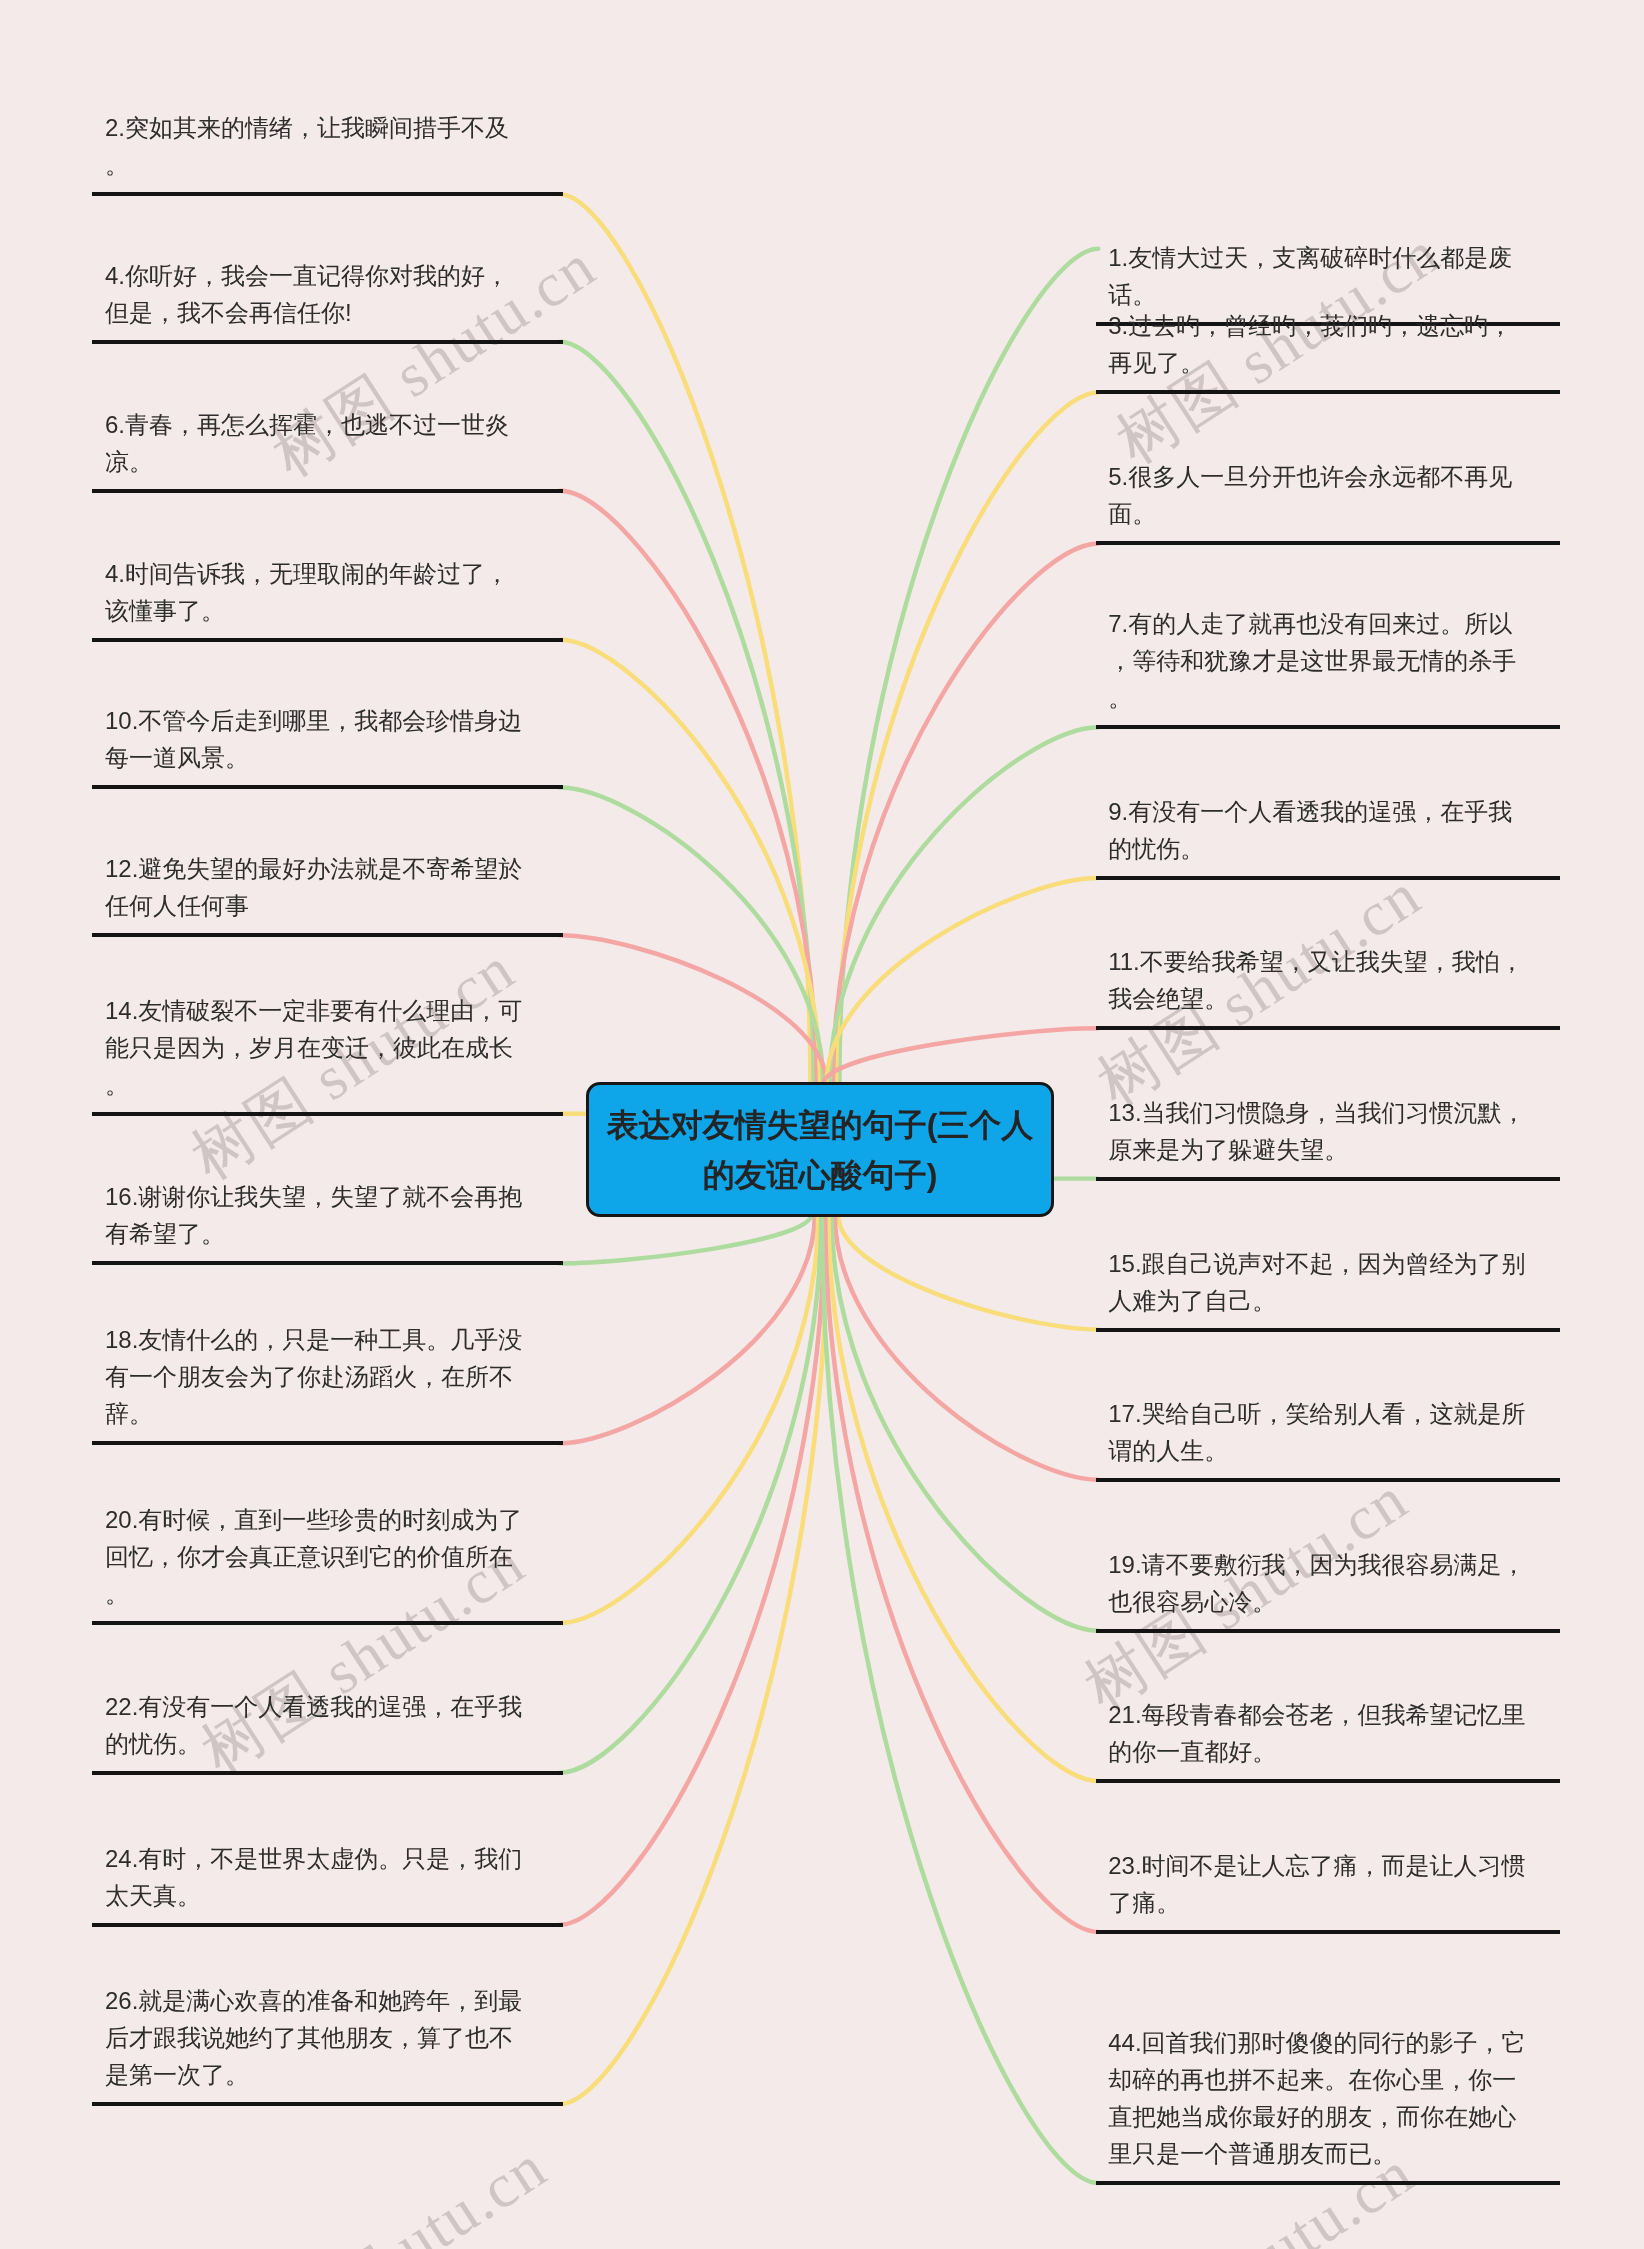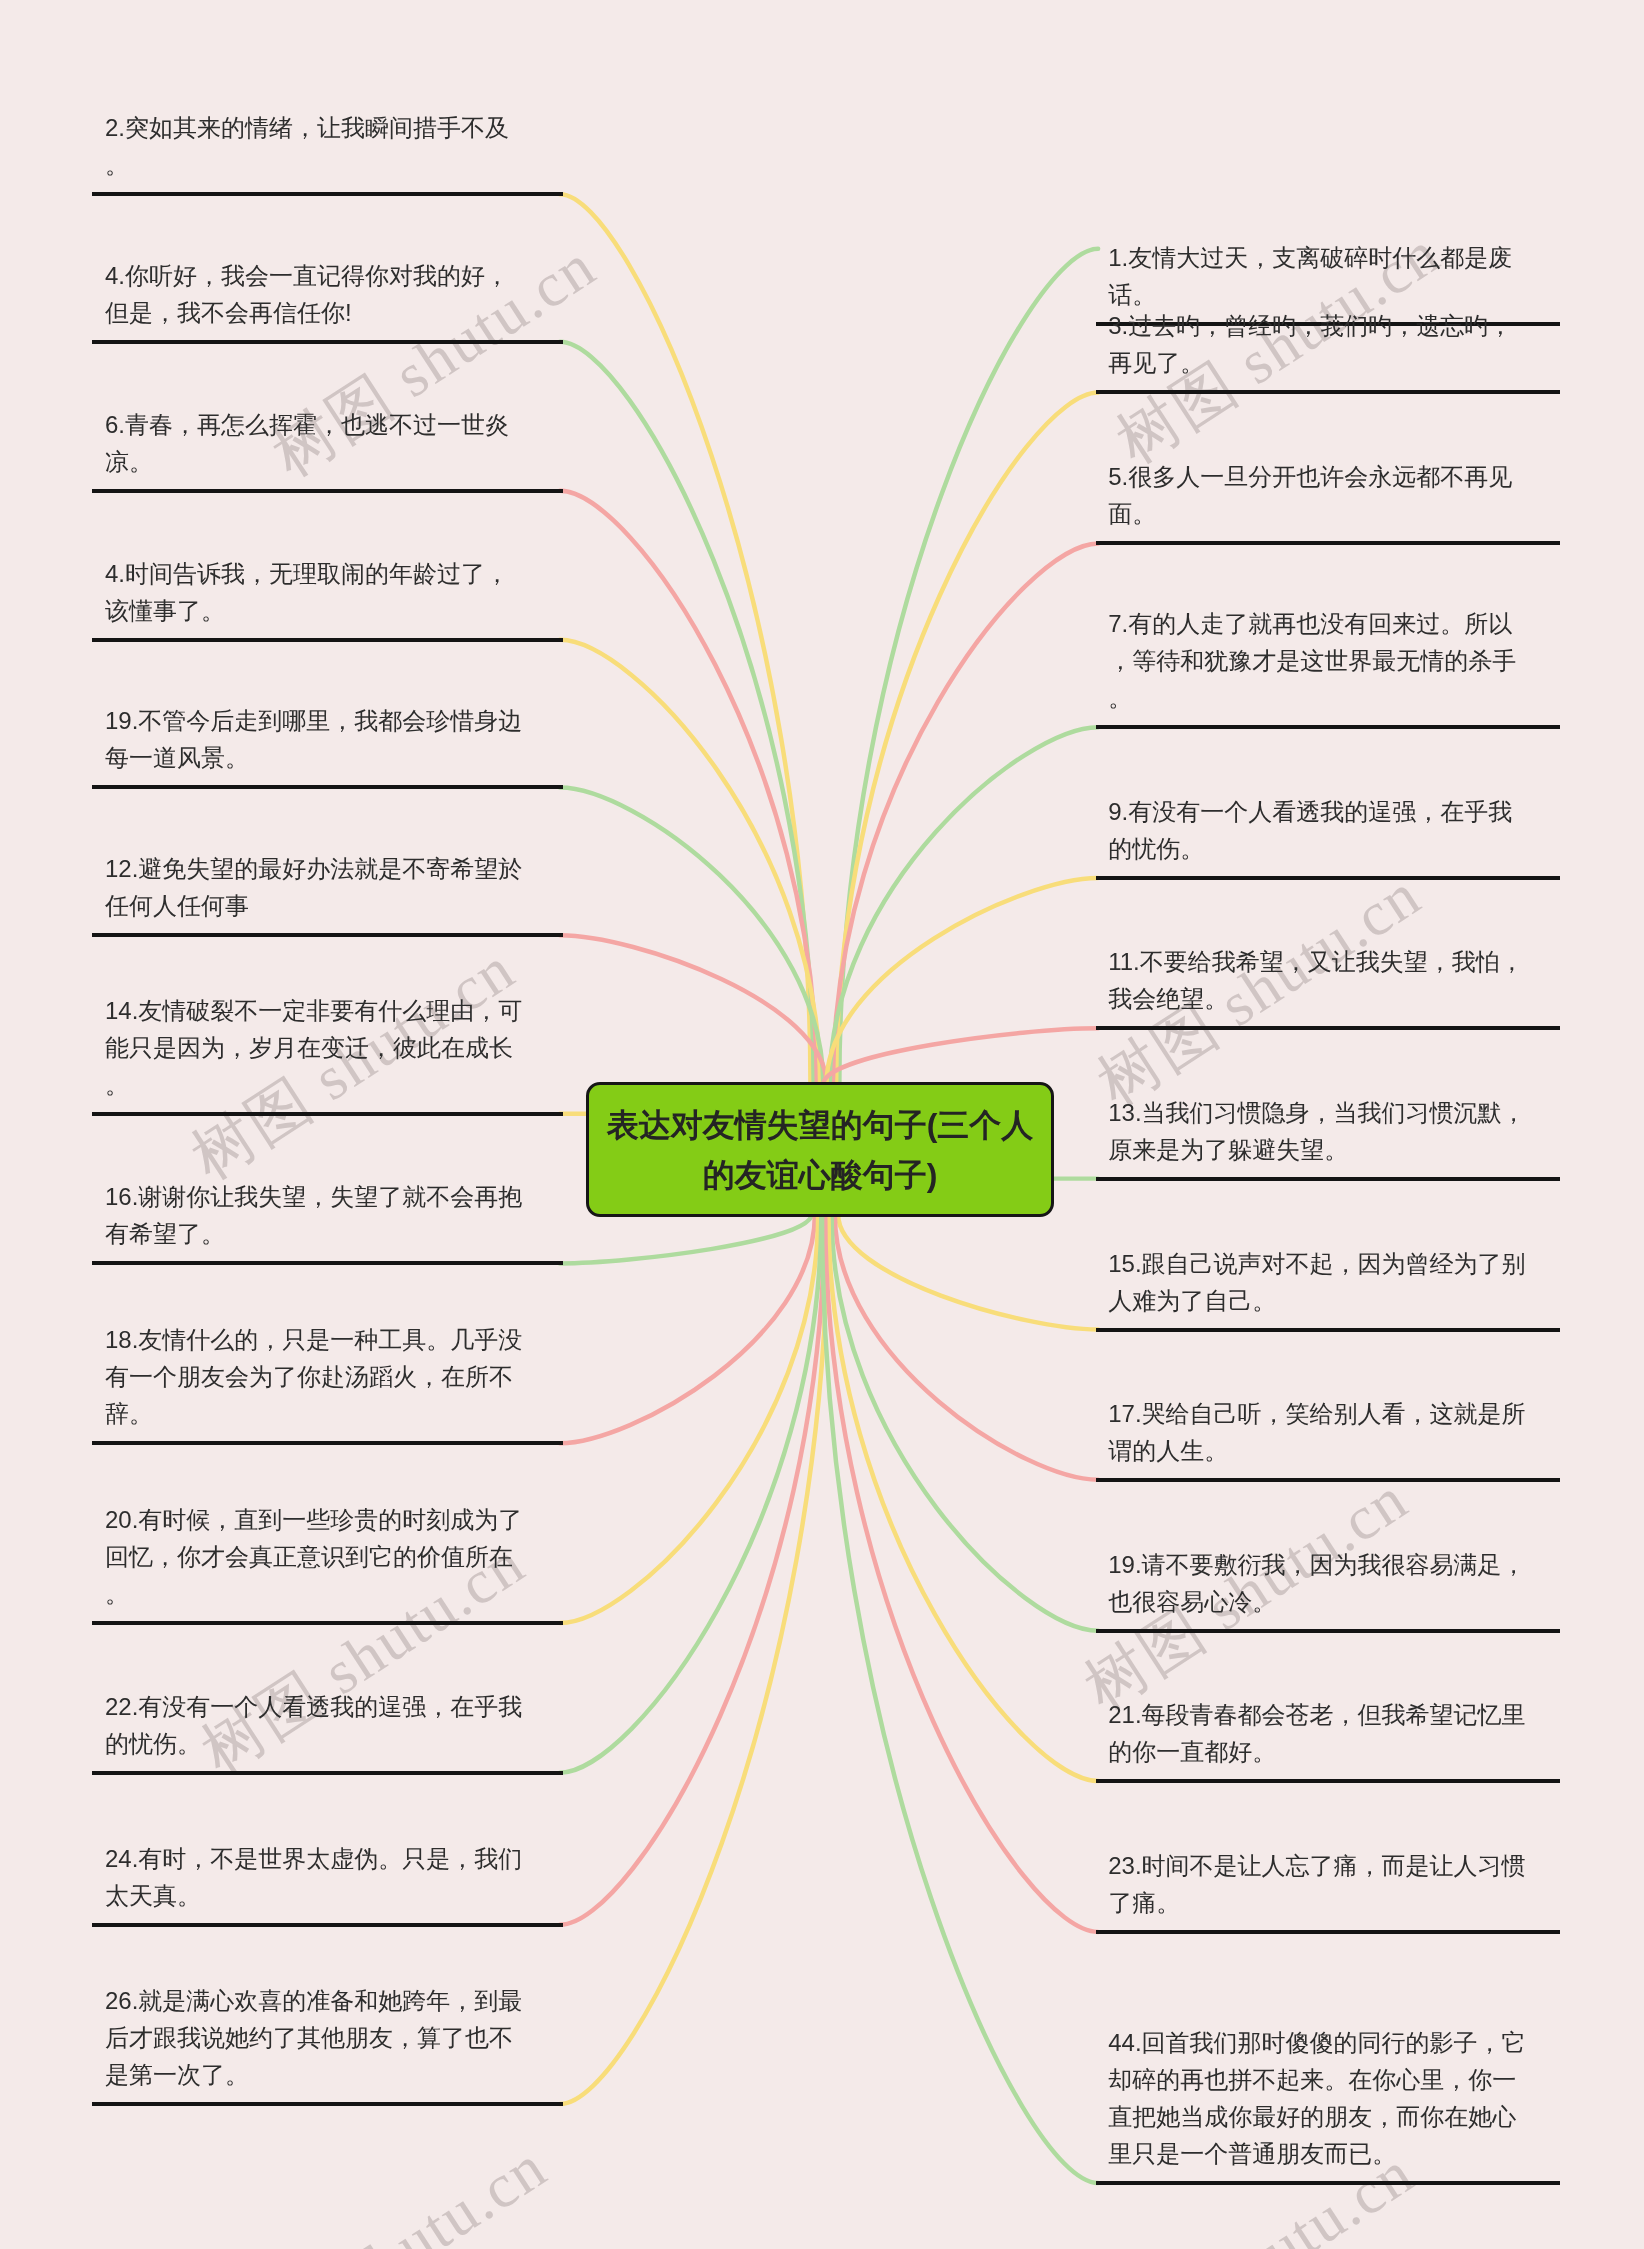--- a/index.html
+++ b/index.html
@@ -26,21 +26,21 @@
   .branch.right{left:1096px;width:464px;}
   .branch .txt{
     font-size:24px;line-height:37px;font-weight:500;color:#2d2d2d;
     line-break:anywhere;word-break:break-all;
     padding:0 32px 9px 13px;
   }
   .branch.right .txt{padding:0 28px 9px 12.2px;}
   #central{
     position:absolute;z-index:4;box-sizing:border-box;
     left:586px;top:1082px;width:468px;height:135px;
-    background:#84cc16;border:3.9px solid #161616;border-radius:14px;
+    background:#0ea5e9;border:3.9px solid #161616;border-radius:14px;
     display:flex;align-items:center;justify-content:center;text-align:center;
     font-size:32px;line-height:50px;font-weight:600;color:#242424;
     padding:0 16.7px;
   }
 </style>
 </head>
 <body>
 
 <div id="canvas">
 
@@ -95,21 +95,21 @@
       <div class="branch left" style="bottom: 1906px;">
     <div class="txt">4.你听好，我会一直记得你对我的好，但是，我不会再信任你!</div>
   </div>
       <div class="branch left" style="bottom: 1757px;">
     <div class="txt">6.青春，再怎么挥霍，也逃不过一世炎凉。</div>
   </div>
       <div class="branch left" style="bottom: 1608px;">
     <div class="txt">4.时间告诉我，无理取闹的年龄过了，该懂事了。</div>
   </div>
       <div class="branch left" style="bottom: 1461px;">
-    <div class="txt">19.不管今后走到哪里，我都会珍惜身边每一道风景。</div>
+    <div class="txt">10.不管今后走到哪里，我都会珍惜身边每一道风景。</div>
   </div>
       <div class="branch left" style="bottom: 1313px;">
     <div class="txt">12.避免失望的最好办法就是不寄希望於任何人任何事</div>
   </div>
       <div class="branch left" style="bottom: 1134px;">
     <div class="txt">14.友情破裂不一定非要有什么理由，可能只是因为，岁月在变迁，彼此在成长。</div>
   </div>
       <div class="branch left" style="bottom: 985px;">
     <div class="txt">16.谢谢你让我失望，失望了就不会再抱有希望了。</div>
   </div>

